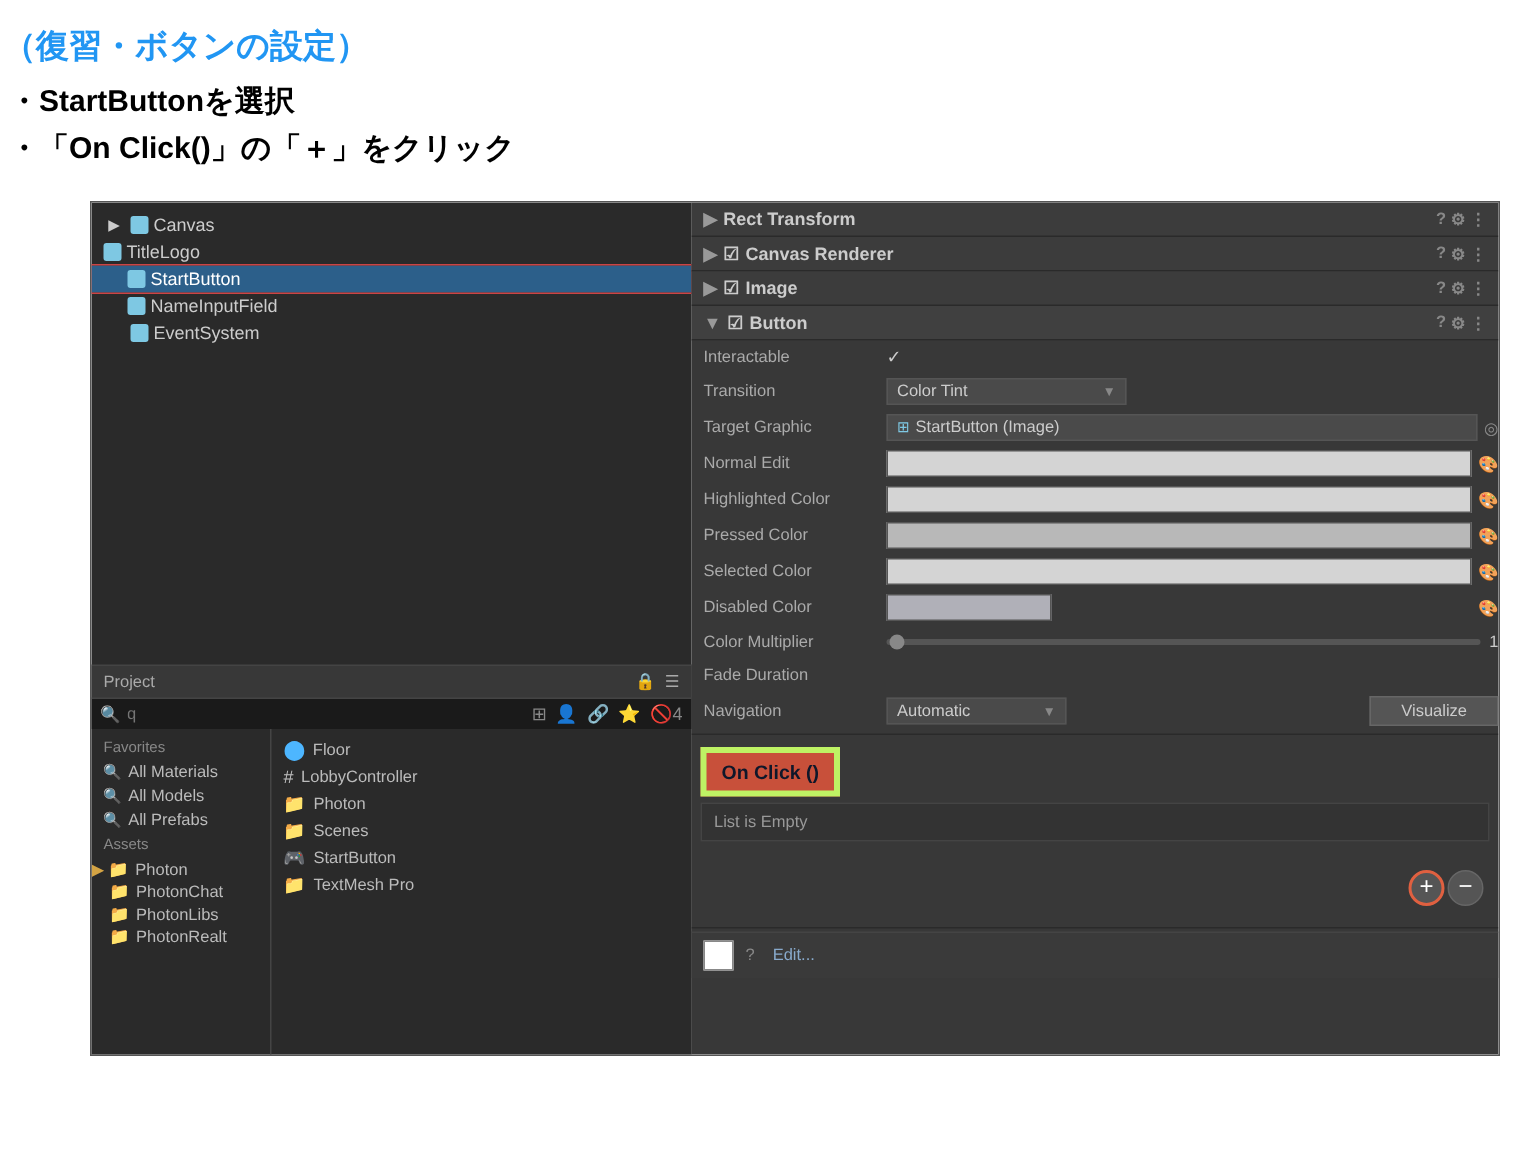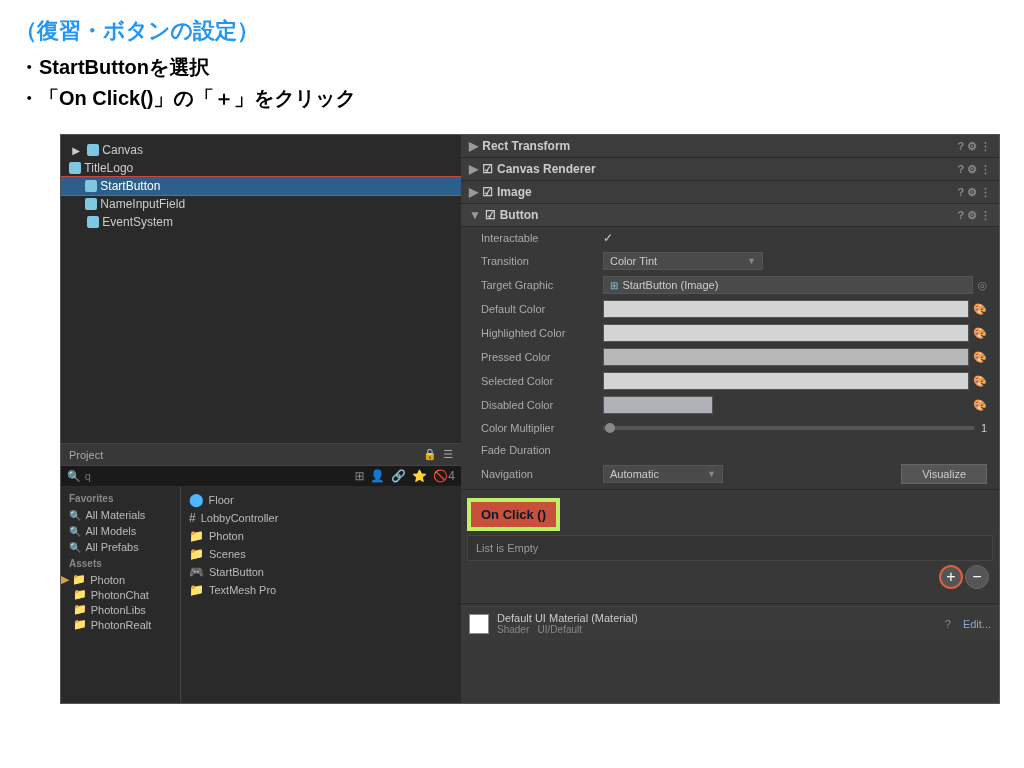--- a/index.html
+++ b/index.html
@@ -7,21 +7,20 @@
       background: #ffffff;
       font-family: 'Helvetica Neue', Arial, sans-serif;
       width: 1024px;
       height: 768px;
       overflow: hidden;
       position: relative;
     }
 
     .page-content {
       padding: 16px 20px 10px 2px;
-      margin-left: 13px;
     }
 
     .title-line {
       color: #2196F3;
       font-size: 22px;
       font-weight: bold;
       margin-bottom: 8px;
     }
 
     .bullet-line {
@@ -122,21 +121,21 @@
       border-right: 1px solid #444;
       font-size: 11px;
       color: #bbb;
       overflow: hidden;
     }
 
     .project-section-label {
       color: #888;
       padding: 3px 8px;
       font-size: 10px;
-      font-weight: bold;
+      font-weight: normal;
     }
 
     .project-sidebar-item {
       display: flex;
       align-items: center;
       padding: 2px 8px;
       font-size: 11px;
       color: #bbb;
       gap: 4px;
     }
@@ -213,21 +212,21 @@
     }
 
     .component-header .check {
       margin-right: 4px;
       color: #cccccc;
     }
 
     .inspector-row {
       display: flex;
       align-items: center;
-      padding: 3px 12px;
+      padding: 3px 0;
       font-size: 11px;
       color: #cccccc;
       min-height: 22px;
     }
 
     .inspector-row .label {
       width: 130px;
       color: #aaaaaa;
       flex-shrink: 0;
       padding-left: 8px;
@@ -321,21 +320,21 @@
       display: inline-block;
       margin-bottom: 4px;
     }
 
     .list-empty {
       font-size: 11px;
       color: #999;
       padding: 6px 8px;
       background: #333;
       border: 1px solid #444;
-      margin-bottom: 4px;
+      margin-bottom: 19px;
     }
 
     .plus-minus-row {
       display: flex;
       justify-content: flex-end;
       gap: 2px;
       padding-right: 4px;
       margin-bottom: 6px;
     }
 
@@ -624,21 +623,21 @@
     <div class="inspector-row">
       <span class="label">Target Graphic</span>
       <div class="target-graphic-value">
         <span style="font-size:10px;color:#7ec8e3;">⊞</span>
         <span>StartButton (Image)</span>
       </div>
       <span style="color:#888;font-size:11px;margin-left:4px;">◎</span>
     </div>
 
     <div class="inspector-row">
-      <span class="label">Default Color</span>
+      <span class="label">Normal Edit</span>
       <div class="color-swatch-row"></div>
       <span style="color:#888;font-size:11px;margin-left:4px;">🎨</span>
     </div>
 
     <div class="inspector-row">
       <span class="label">Highlighted Color</span>
       <div class="color-swatch-row"></div>
       <span style="color:#888;font-size:11px;margin-left:4px;">🎨</span>
     </div>
 
@@ -695,26 +694,18 @@
       <div class="plus-minus-row">
         <div class="plus-btn">+</div>
         <div class="minus-btn">−</div>
       </div>
     </div>
 
     <div class="separator"></div>
 
     <div class="default-material-row">
       <div class="material-icon"></div>
-      <div class="material-info">
-        <div class="material-name">Default UI Material (Material)</div>
-        <div class="material-shader">
-          <span>Shader</span>
-          &nbsp;
-          <span>UI/Default</span>
-        </div>
-      </div>
       <span class="icon-btn" style="margin-right:4px;">?</span>
       <span class="edit-btn">Edit...</span>
     </div>
 
   </div>
 </div>
 
 </body></html>

